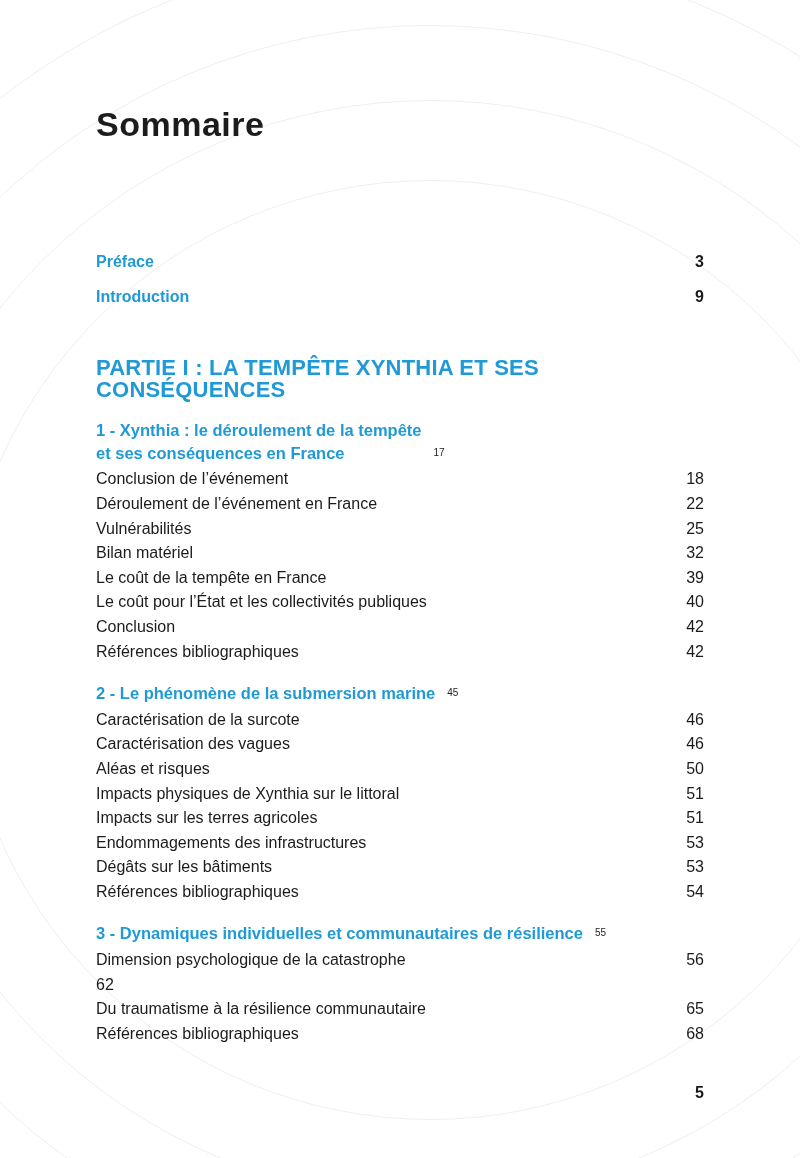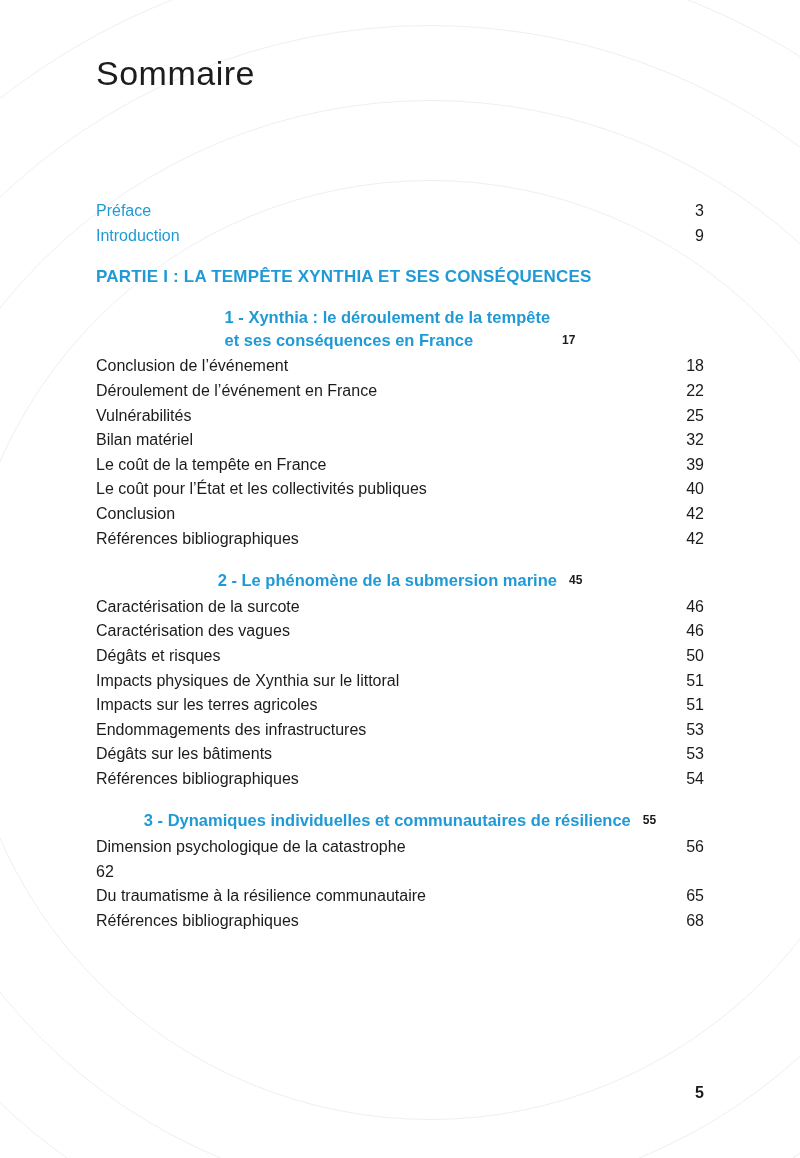--- a/index.html
+++ b/index.html
@@ -10,40 +10,40 @@
 
   
   .circle { position:absolute; border:1px solid #efefef; border-radius:50%; }
   .c1 { left:-40px;  top:180px;  width:940px;  height:940px; }
   .c2 { left:-120px; top:100px;  width:1100px; height:1100px; }
   .c3 { left:-195px; top:25px;   width:1250px; height:1250px; }
   .c4 { left:-270px; top:-50px;  width:1400px; height:1400px; }
 
   .content { position:absolute; left:96px; right:96px; top:0; z-index:2; }
 
-  h1.title { padding-top:53px; font-size:34px; line-height:40px; font-weight:400;
+  h1.title { padding-top:104px; font-size:34px; line-height:40px; font-weight:700;
              letter-spacing:0.5px; color:#1c1c1c; }
 
   .front-block { margin-top:106px; }
 
   .row { display:flex; justify-content:space-between; align-items:baseline;
          font-size:16px; line-height:24.6px; color:var(--ink); }
   .row .lbl { padding-right:12px; }
   .row .pg  { white-space:nowrap; }
-  .row.front { font-weight:400; }
+  .row.front { font-weight:700;margin-top:10px; }
   .row.front .lbl { color:var(--accent); }
 
-  .part-heading { margin-top:18px; color:var(--accent); font-weight:700;
-                  font-size:17px; line-height:22px; letter-spacing:0.2px; }
+  .part-heading { margin-top:48px; color:var(--accent); font-weight:700;
+                  font-size:22px; line-height:22px; letter-spacing:0.2px; }
 
   .chapter { margin-top:18px; }
-  .chapter-head { display:flex; justify-content:center; align-items:flex-end;
+  .chapter-head { display:flex; justify-content:flex-start; align-items:flex-end;
                   margin-bottom:3px; }
   .chapter-title { color:var(--accent); font-weight:700; font-size:16.5px; line-height:22.6px; }
-  .chapter-head .pg { font-weight:700; font-size:12px; line-height:22.6px; color:var(--ink);
+  .chapter-head .pg { font-weight:400; font-size:10px; line-height:22.6px; color:var(--ink);
                       padding-left:12px; white-space:nowrap; }
 
   .folio { position:absolute; right:96px; bottom:56px; z-index:2;
            font-size:16px; font-weight:700; color:var(--ink); }
 </style>
 </head>
 <body>
 
 <div class="page">
   <div class="circle c1"></div>
@@ -121,21 +121,21 @@
           <div class="items">
             <div class="row">
               <span class="lbl">Caractérisation de la surcote</span>
               <span class="pg">46</span>
             </div>
             <div class="row">
               <span class="lbl">Caractérisation des vagues</span>
               <span class="pg">46</span>
             </div>
             <div class="row">
-              <span class="lbl">Dégâts et risques</span>
+              <span class="lbl">Aléas et risques</span>
               <span class="pg">50</span>
             </div>
             <div class="row">
               <span class="lbl">Impacts physiques de Xynthia sur le littoral</span>
               <span class="pg">51</span>
             </div>
             <div class="row">
               <span class="lbl">Impacts sur les terres agricoles</span>
               <span class="pg">51</span>
             </div>

